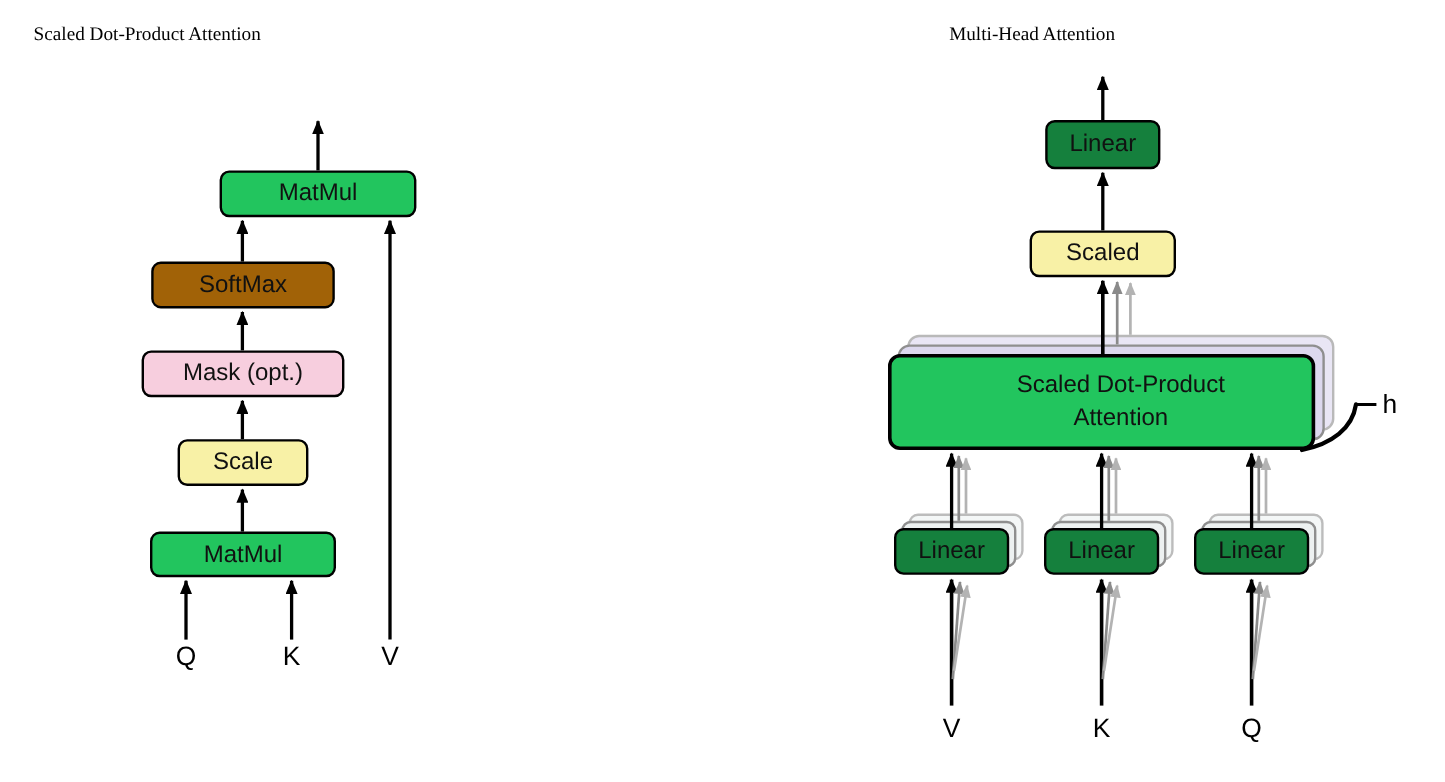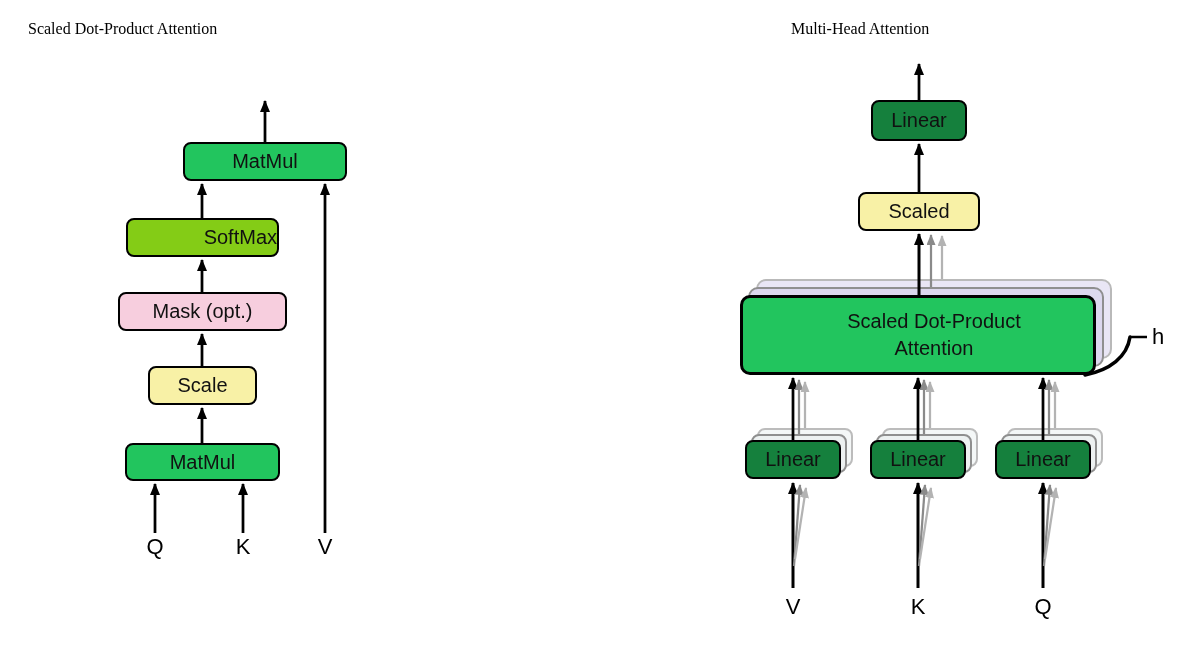--- a/index.html
+++ b/index.html
@@ -28,21 +28,21 @@
     align-items: center;
     justify-content: center;
     border: 2.5px solid #000000;
     border-radius: 8px;
     font-size: 20px;
     color: #111111;
     z-index: 3;
     text-align: center;
   }
   .purple { background: #22c55e; }
-  .green  { background: #84cc16; justify-content: flex-end; }
+  .green  { background: #a16207; }
   .pink   { background: #f7cede; }
   .yellow { background: #f8f1a6; }
   .grayish{ background: #15803d; }
 
   .attn-main {
     border-radius: 10px;
     border-width: 3px;
     flex-direction: column;
     line-height: 1.35;
     font-size: 20px;

